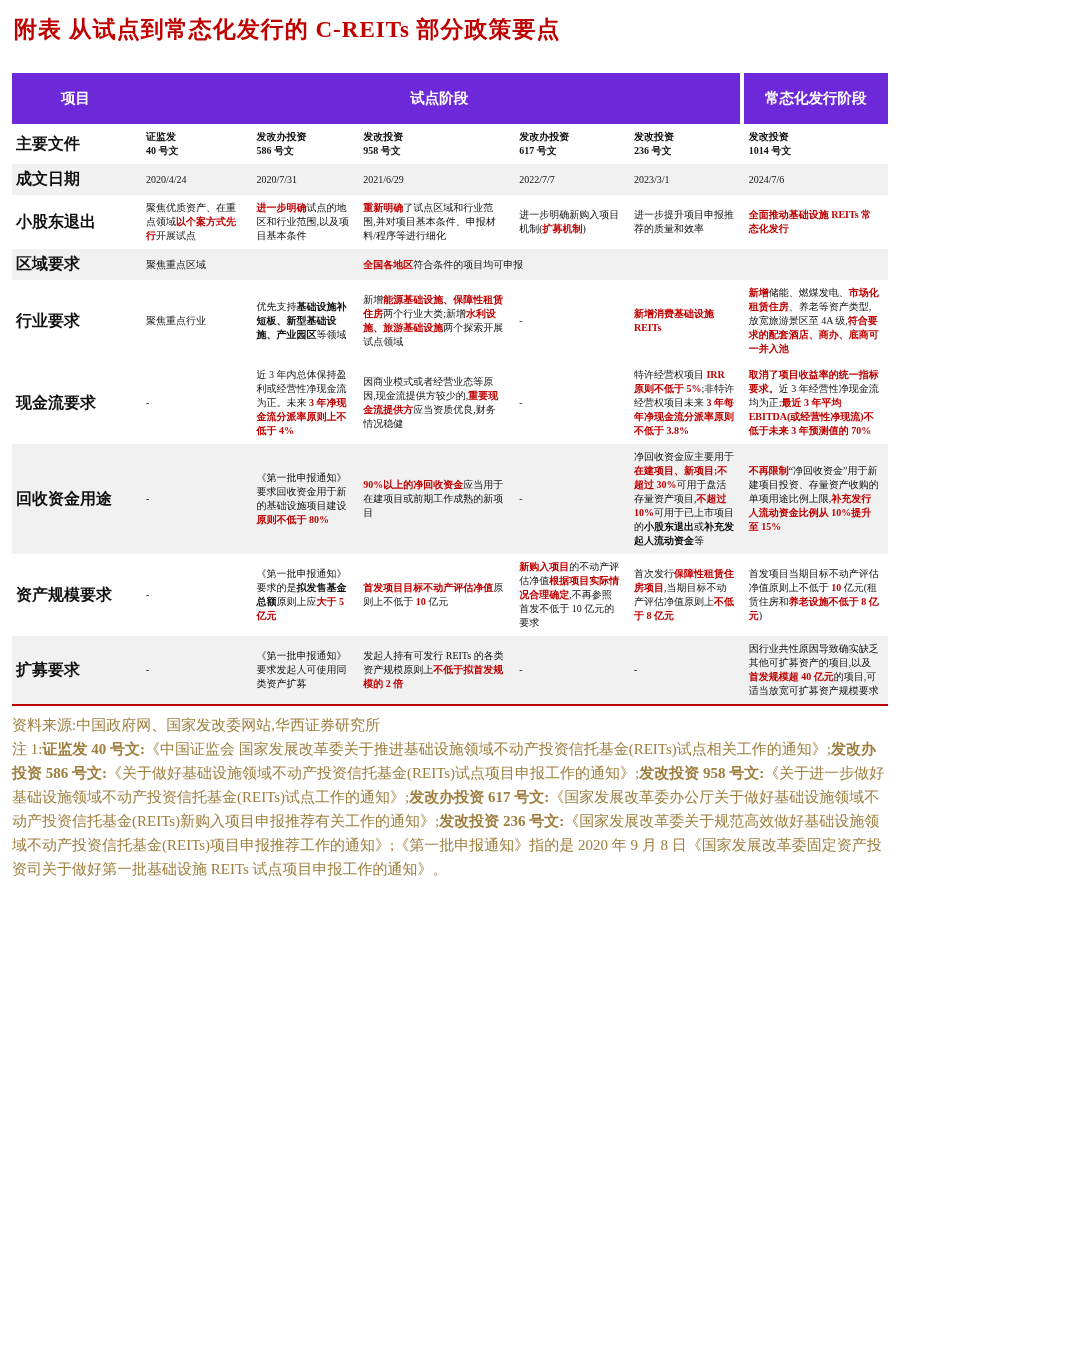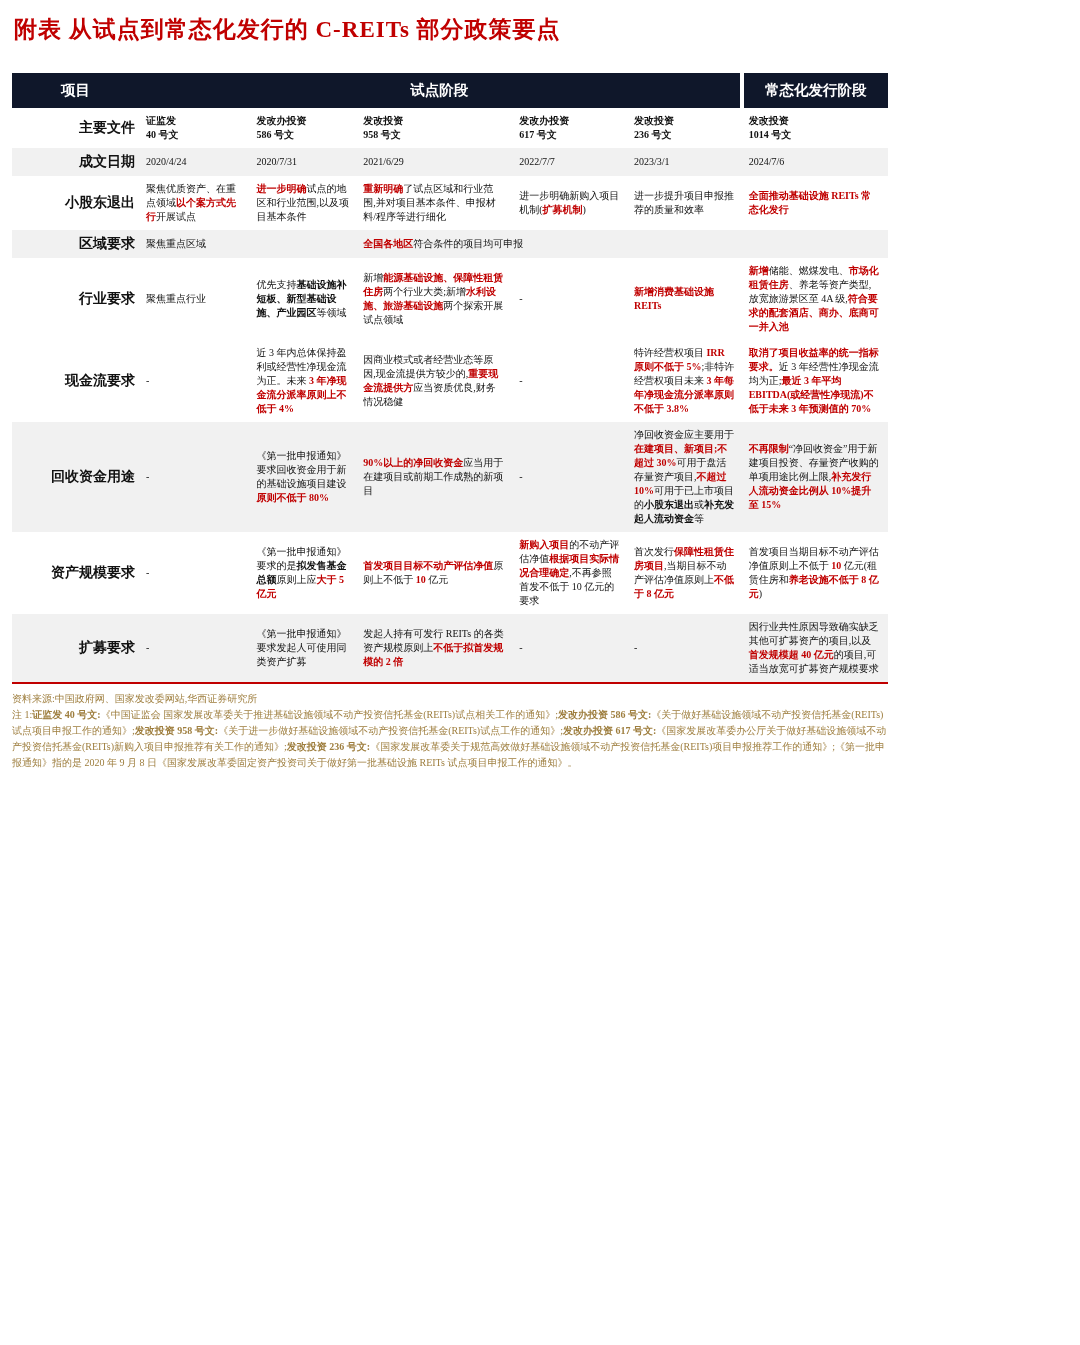--- a/index.html
+++ b/index.html
@@ -14,40 +14,40 @@
   }
 
   table.policy-table {
     width:100%; border-collapse:collapse; table-layout:fixed;
     border-bottom:2px solid #c00000;
   }
   .col-label{width:14.5%} .col-a{width:12.6%} .col-b{width:12.2%}
   .col-c{width:17.8%} .col-d{width:13.1%} .col-e{width:13.1%} .col-f{width:16.7%}
 
   thead th {
-    background:#0f172a; color:#ffffff; font-weight:bold;
-    font-size:14.5px; padding:8px 4px; text-align:center;
+    background:#6d28d9; color:#ffffff; font-weight:bold;
+    font-size:14.5px; padding:16px 4px; text-align:center;
     font-family:"Liberation Sans","DejaVu Sans",sans-serif;
   }
   thead th.normal-col { border-left:4px solid #ffffff; }
 
   tbody tr.shade { background:#f1f1f1; }
   tbody th.row-label {
-    font-weight:bold; font-size:14px; text-align:right;
+    font-weight:bold; font-size:16px; text-align:left;
     padding:5px 4px; vertical-align:middle; color:#111;
   }
   tbody td {
     font-size:10px; line-height:1.4; text-align:left;
     vertical-align:middle; padding:6px 7px; color:#111;
   }
   .r { color:#c00000; font-weight:bold; }
   .b { font-weight:bold; }
 
   .notes {
-    margin-top:7px; color:#9e7e3e; font-size:10px; line-height:1.6;
+    margin-top:7px; color:#9e7e3e; font-size:15px; line-height:1.6;
   }
   .note-line { margin:0; }
 </style>
 </head>
 <body>
 
 <div class="page">
 
   <h1 class="title">附表  从试点到常态化发行的 C-REITs 部分政策要点</h1>
 

